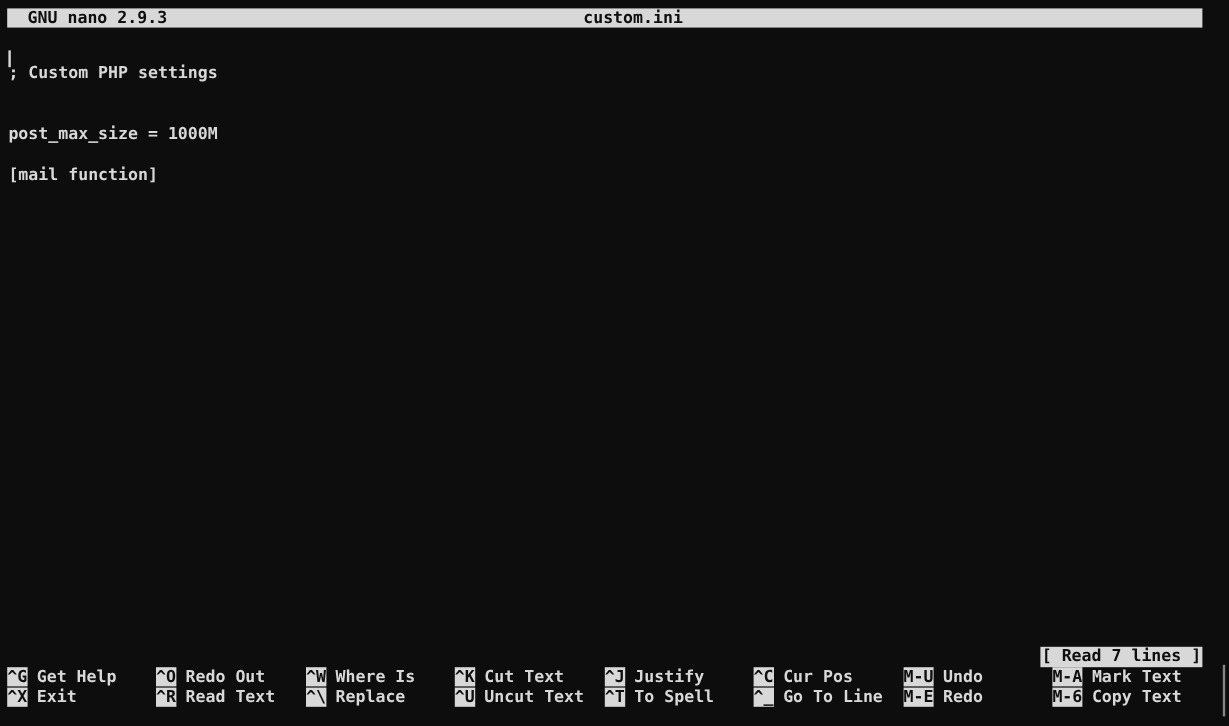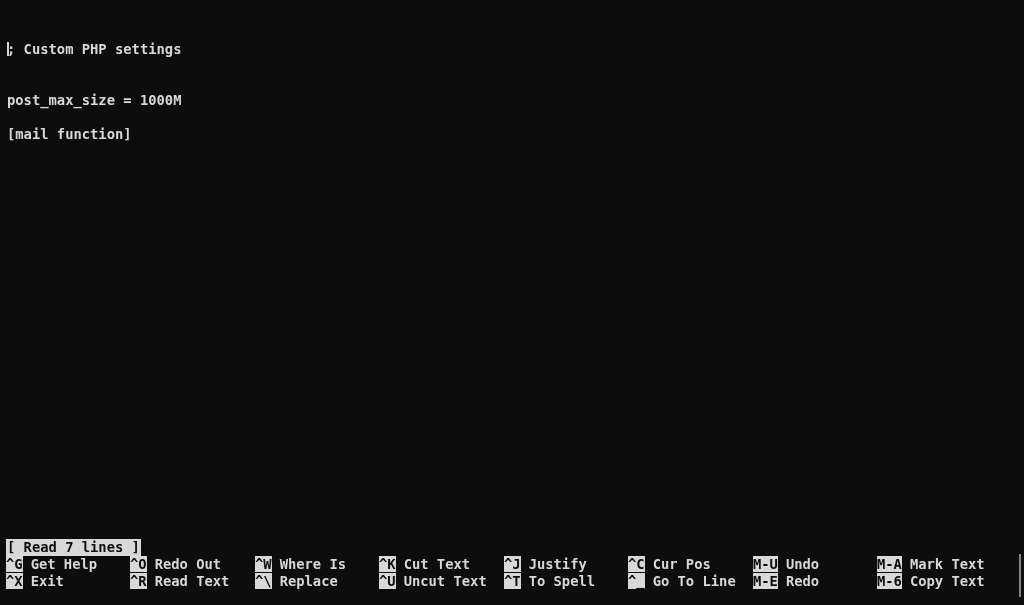--- a/index.html
+++ b/index.html
@@ -25,31 +25,31 @@
     background:var(--inverse-background);color:var(--inverse-foreground);
     line-height:16px;white-space:pre;
   }
   .titlebar .app{position:absolute;left:17px;top:0;}
   .titlebar .filename{position:absolute;left:480px;top:0;}
 
   
   .editor{position:absolute;left:0;top:24px;width:1024px;height:510px;}
   .line{
     position:absolute;left:7px;height:17px;line-height:17px;
-    white-space:pre;color:var(--foreground);
+    white-space:pre;color:var(--foreground);margin-top:12px;
   }
   .l0{top:17px}.l1{top:34px}.l2{top:51px}.l3{top:68px}
   .l4{top:85px}.l5{top:102px}.l6{top:119px}
   .cursor{
     position:absolute;left:7px;top:18px;width:2px;height:14px;
     background:var(--foreground);
   }
 
   
-  .statusrow{position:absolute;left:6px;top:539px;width:996px;height:17px;text-align:left;line-height:17px;}
+  .statusrow{position:absolute;left:6px;top:539px;width:996px;height:17px;text-align:right;line-height:17px;}
   .statusmsg{
     display:inline-block;background:var(--inverse-background);
     color:var(--inverse-foreground);white-space:pre;padding:0 1px;
   }
 
   
   .sc{position:absolute;height:17px;line-height:17px;white-space:pre;}
   .r0{top:556px}.r1{top:573px}
   .c0{left:6px}.c1{left:130px}.c2{left:255px}.c3{left:379px}
   .c4{left:504px}.c5{left:628px}.c6{left:753px}.c7{left:877px}
@@ -60,20 +60,24 @@
   .edge-line{
     position:absolute;left:1019px;top:554px;width:2px;height:43px;
     background:#9a9a9a;opacity:.85;
   }
 </style>
 </head>
 <body>
 
 <div class="screen">
 
+  <header class="titlebar">
+    <span class="app">GNU nano 2.9.3</span>
+    <span class="filename">custom.ini</span>
+  </header>
 
   <div class="editor">
     <span class="cursor"></span>
     <div class="line l0">; Custom PHP settings</div>
     <div class="line l1"></div>
     <div class="line l3">post_max_size = 1000M</div>
     <div class="line l4"></div>
     <div class="line l5">[mail function]</div>
   </div>
 

